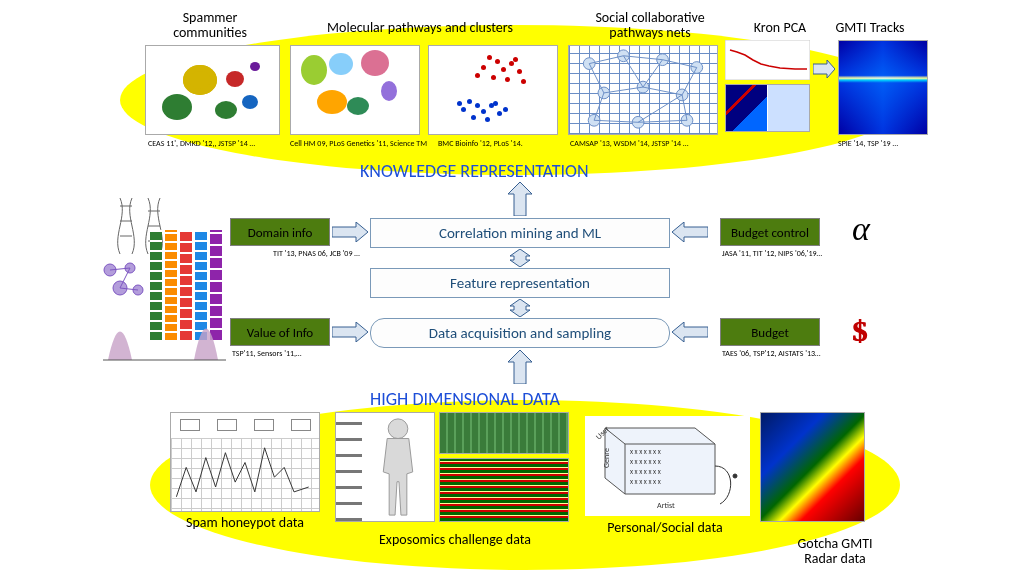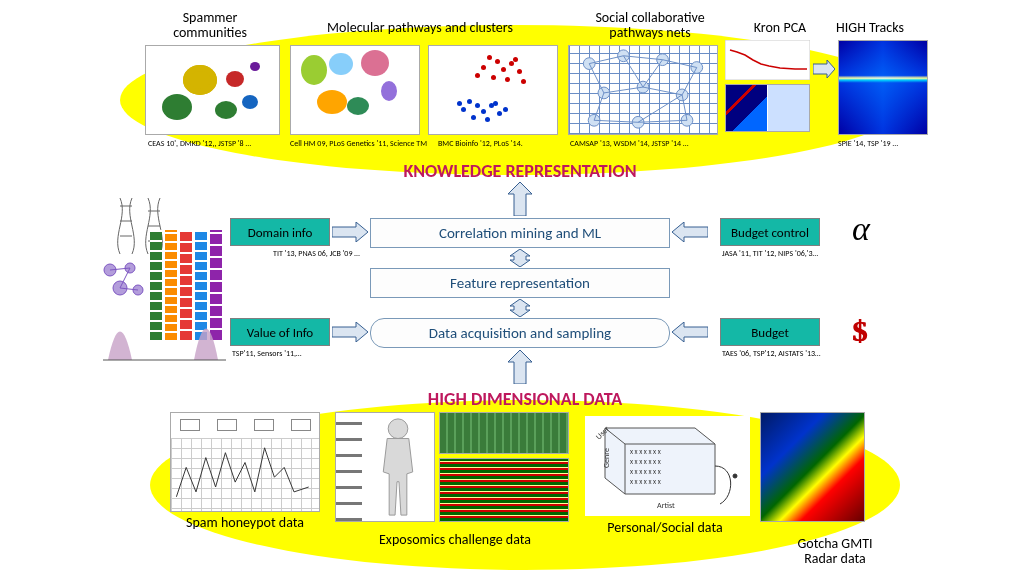--- a/index.html
+++ b/index.html
@@ -14,25 +14,25 @@
     position: absolute;
     background: #ffff00;
     border-radius: 50%;
     z-index: 0;
   }
   .top-ellipse { left: 120px; top: 25px; width: 790px; height: 150px; }
   .bot-ellipse { left: 150px; top: 400px; width: 750px; height: 170px; }
 
   .section-title {
     position: absolute;
-    color: #be185d;
+    color: #1d4ed8;
     font-size: 18px;
-    font-weight: bold;
+    font-weight: normal;
     z-index: 5;
-    text-align: center;
+    text-align: left;
   }
   .topic-label {
     position: absolute;
     font-size: 14px;
     color: #000;
     z-index: 6;
     text-align: center;
     line-height: 1.1;
   }
   .cite {
@@ -62,21 +62,21 @@
     display: flex;
     align-items: center;
     justify-content: center;
     z-index: 4;
   }
 
   .side-box {
     position: absolute;
     width: 100px;
     height: 28px;
-    background: #14b8a6;
+    background: #4d7c0f;
     border: 1px solid #7f7f7f;
     font-size: 13px;
     color: #000;
     display: flex;
     align-items: center;
     justify-content: center;
     z-index: 4;
   }
 
   .arrow {
@@ -151,21 +151,21 @@
 <div class="ellipse bot-ellipse"></div>
 
 <div class="section-title" style="left:360px; top:160px; width:320px;">KNOWLEDGE REPRESENTATION</div>
 
 <div class="topic-label" style="left:150px; top:10px; width:120px; white-space:pre-line;">Spammer
 communities</div>
 <div class="topic-label" style="left:295px; top:20px; width:250px;">Molecular pathways and clusters</div>
 <div class="topic-label" style="left:560px; top:10px; width:180px; white-space:pre-line;">Social collaborative
 pathways nets</div>
 <div class="topic-label" style="left:740px; top:20px; width:80px;text-align:center;">Kron PCA</div>
-<div class="topic-label" style="left:820px; top:20px; width:100px;">HIGH Tracks</div>
+<div class="topic-label" style="left:820px; top:20px; width:100px;">GMTI Tracks</div>
 
 <div class="thumb" style="left:145px; top:45px; width:135px; height:90px;">
   <div class="dots">
     <div class="dot" style="left:28%; top:22%; width:34px; height:30px; background:#d4b400; box-shadow:0 0 0 6px #d4b400 inset;"></div>
     <div class="dot" style="left:12%; top:55%; width:30px; height:26px; background:#2e7d32;"></div>
     <div class="dot" style="left:60%; top:28%; width:18px; height:16px; background:#c62828;"></div>
     <div class="dot" style="left:72%; top:56%; width:16px; height:14px; background:#1565c0;"></div>
     <div class="dot" style="left:52%; top:62%; width:22px; height:18px; background:#2e7d32;"></div>
     <div class="dot" style="left:78%; top:18%; width:10px; height:9px; background:#6a1b9a;"></div>
   </div>
@@ -220,21 +220,21 @@
   <div class="pca1"></div>
     <div class="pca2"></div>
 </div>
 <div style="position:absolute; left:813px; top:60px; z-index:3;">
   <svg width="22" height="18">
       <polygon class="blockarrow-fill" points="0,4 14,4 14,0 22,9 14,18 14,14 0,14"></polygon>
     </svg>
 </div>
 <div class="thumb spectro" style="left:838px; top:40px; width:90px; height:95px;"></div>
 
-<div class="cite" style="left:148px; top:138px;">CEAS 10', DMKD '12,, JSTSP '8 …</div>
+<div class="cite" style="left:148px; top:138px;">CEAS 11', DMKD '12,, JSTSP '14 …</div>
 <div class="cite" style="left:290px; top:138px;">Cell HM 09, PLoS Genetics '11, Science TM</div>
 <div class="cite" style="left:438px; top:138px;">BMC  Bioinfo '12, PLoS '14.</div>
 <div class="cite" style="left:570px; top:138px;">CAMSAP '13, WSDM '14, JSTSP '14 …</div>
 <div class="cite" style="left:838px; top:138px;">SPIE '14, TSP '19 …</div>
 
 <div class="center-box" style="top:218px;">Correlation mining and ML</div>
 <div class="center-box" style="top:268px;">Feature representation</div>
 <div class="center-box" style="top:318px;border-radius:14px;">Data acquisition and sampling</div>
 
 <div class="arrow" style="left:500px; top:182px;">
@@ -257,21 +257,21 @@
       <polygon class="blockarrow-fill" points="20,0 32,12 26,12 26,34 14,34 14,12 8,12"></polygon>
     </svg>
 </div>
 
 <div class="side-box" style="left:230px; top:218px;">Domain info</div>
 <div class="cite" style="left:232px; top:248px;margin-left:41px;">TIT '13,  PNAS 06, JCB '09 …</div>
 <div class="side-box" style="left:230px; top:318px;">Value of Info</div>
 <div class="cite" style="left:232px; top:348px;">TSP'11,  Sensors '11,…</div>
 
 <div class="side-box" style="left:720px; top:218px;">Budget control</div>
-<div class="cite" style="left:722px; top:248px;">JASA '11,  TIT '12, NIPS '06,'3…</div>
+<div class="cite" style="left:722px; top:248px;">JASA '11,  TIT '12, NIPS '06,'19…</div>
 <div class="side-box" style="left:720px; top:318px;">Budget</div>
 <div class="cite" style="left:722px; top:348px;">TAES '06, TSP'12,  AISTATS '13…</div>
 
 <div class="arrow" style="left:332px; top:222px;">
   <svg width="36" height="20">
       <polygon class="blockarrow-fill" points="0,5 24,5 24,0 36,10 24,20 24,15 0,15"></polygon>
     </svg>
 </div>
 <div class="arrow" style="left:332px; top:322px;">
   <svg width="36" height="20">

